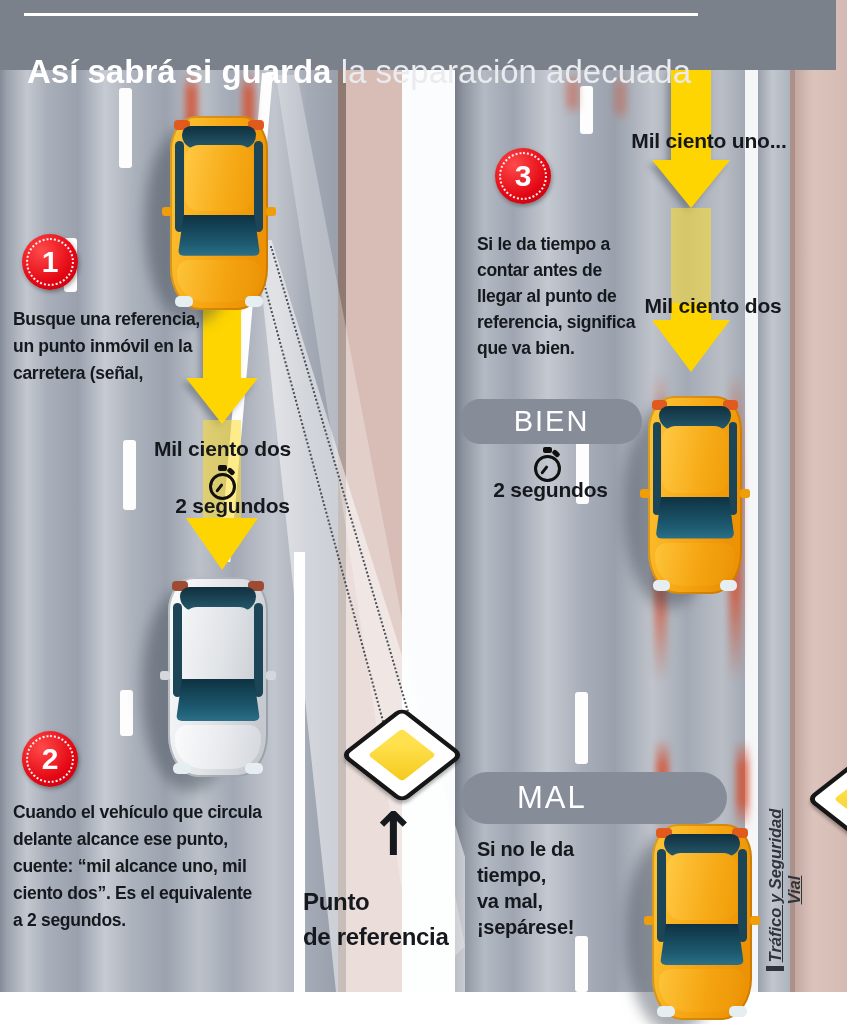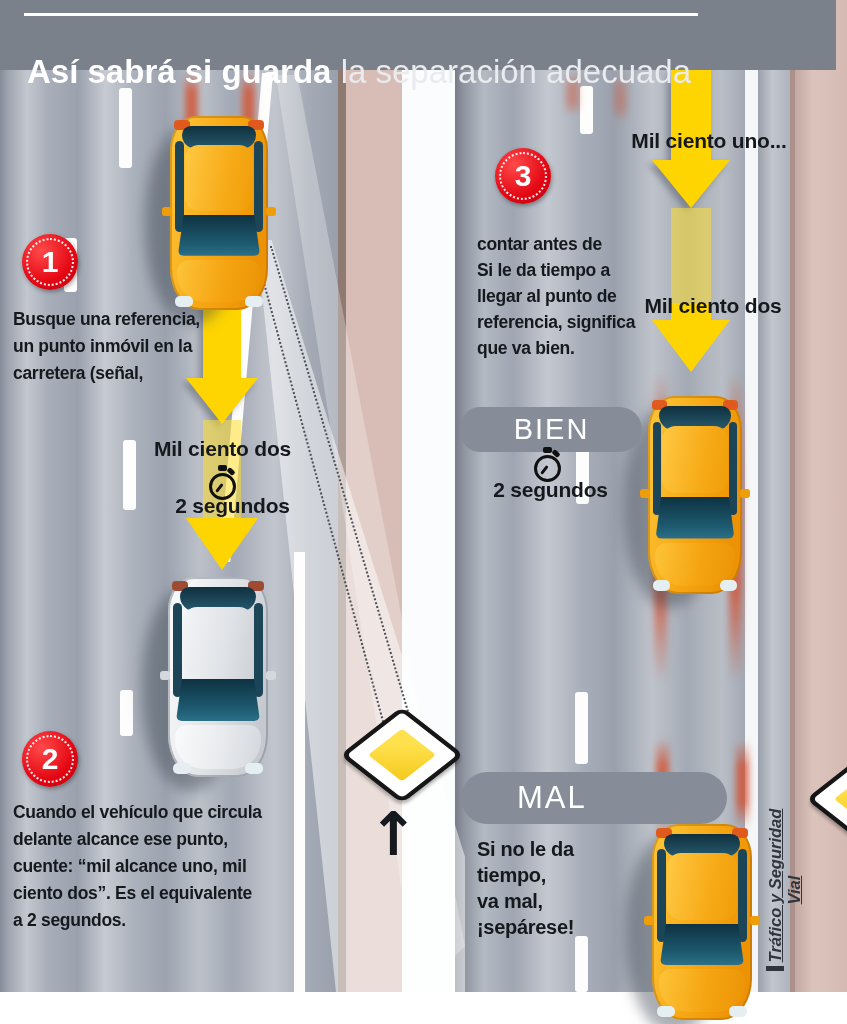--- a/index.html
+++ b/index.html
@@ -247,42 +247,46 @@
     <div>carretera (señal,</div>
   </div>
   <div class="txt body-txt z7" style="left:13px;top:799px;width:270px;">
     <div>Cuando el vehículo que circula</div>
       <div>delante alcance ese punto,</div>
     <div>cuente: “mil alcance uno, mil</div>
       <div>ciento dos”. Es el equivalente</div>
     <div>a 2 segundos.</div>
   </div>
   <div class="txt body-txt z7" style="left:477px;top:231px;width:175px;line-height:26px;">
-    <div>contar antes de</div>
-      <div>Si le da tiempo a</div>
+    <div>Si le da tiempo a</div>
+      <div>contar antes de</div>
     <div>llegar al punto de</div>
       <div>referencia, significa</div>
     <div>que va bien.</div>
   </div>
 
   <div class="txt count-txt z7" style="left:140px;top:437px;width:165px;">Mil ciento dos</div>
   <div class="stopwatch z7" style="left:207px;top:464px;">
     <div class="sw-crown"></div>
       <div class="sw-btn"></div>
       <div class="sw-face"></div>
       <div class="sw-hand"></div>
   </div>
   <div class="txt count-txt z7" style="left:150px;top:494px;width:165px;">2 segundos</div>
 
   <span class="up-arrow z7" style="left:368px;top:804px;">↑</span>
+  <div class="txt z7" style="left:303px;top:884px;font-size:24px;line-height:35px;">
+    <div>Punto</div>
+      <div>de referencia</div>
+  </div>
 
   <div class="txt count-txt z7" style="left:609px;top:129px;width:200px;">Mil ciento uno...</div>
   <div class="txt count-txt z7" style="left:618px;top:294px;width:190px;">Mil ciento dos</div>
 
-  <div class="pill pill-bien z7" style="left:461px;top:399px;width:181px;height:45px;margin-top:8px;">
+  <div class="pill pill-bien z7" style="left:461px;top:399px;width:181px;height:45px;">
     <span>BIEN</span>
   </div>
   <div class="stopwatch z7" style="left:532px;top:446px;">
     <div class="sw-crown"></div>
       <div class="sw-btn"></div>
       <div class="sw-face"></div>
       <div class="sw-hand"></div>
   </div>
   <div class="txt count-txt z7" style="left:468px;top:478px;width:165px;">2 segundos</div>
 

